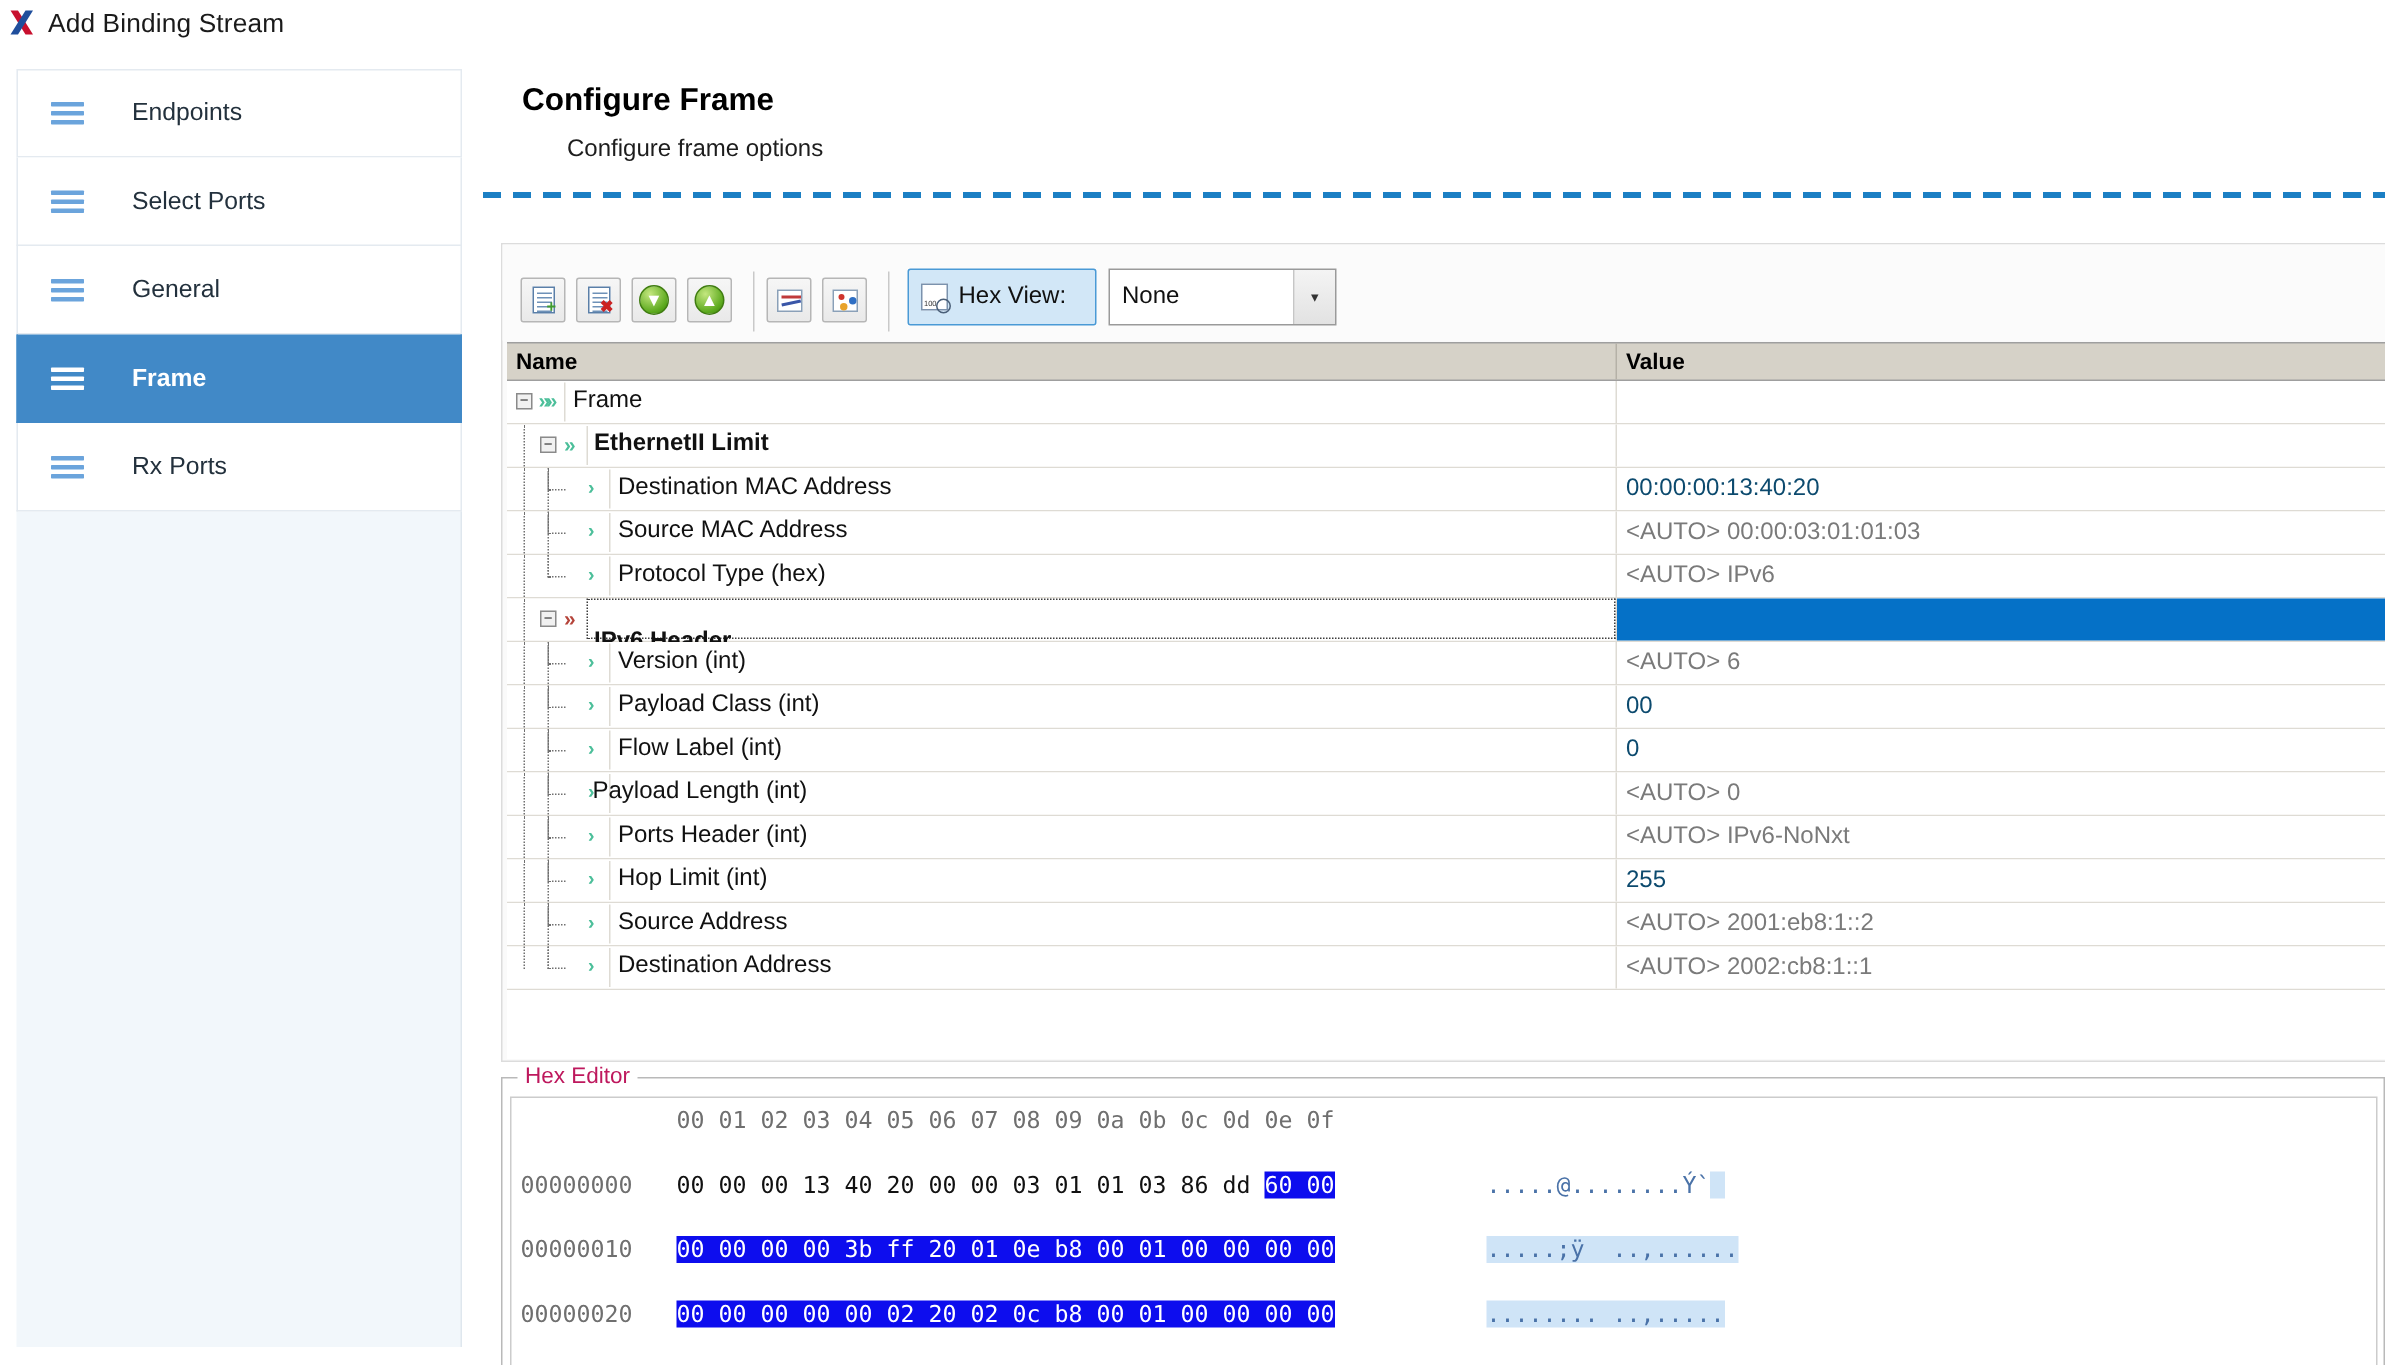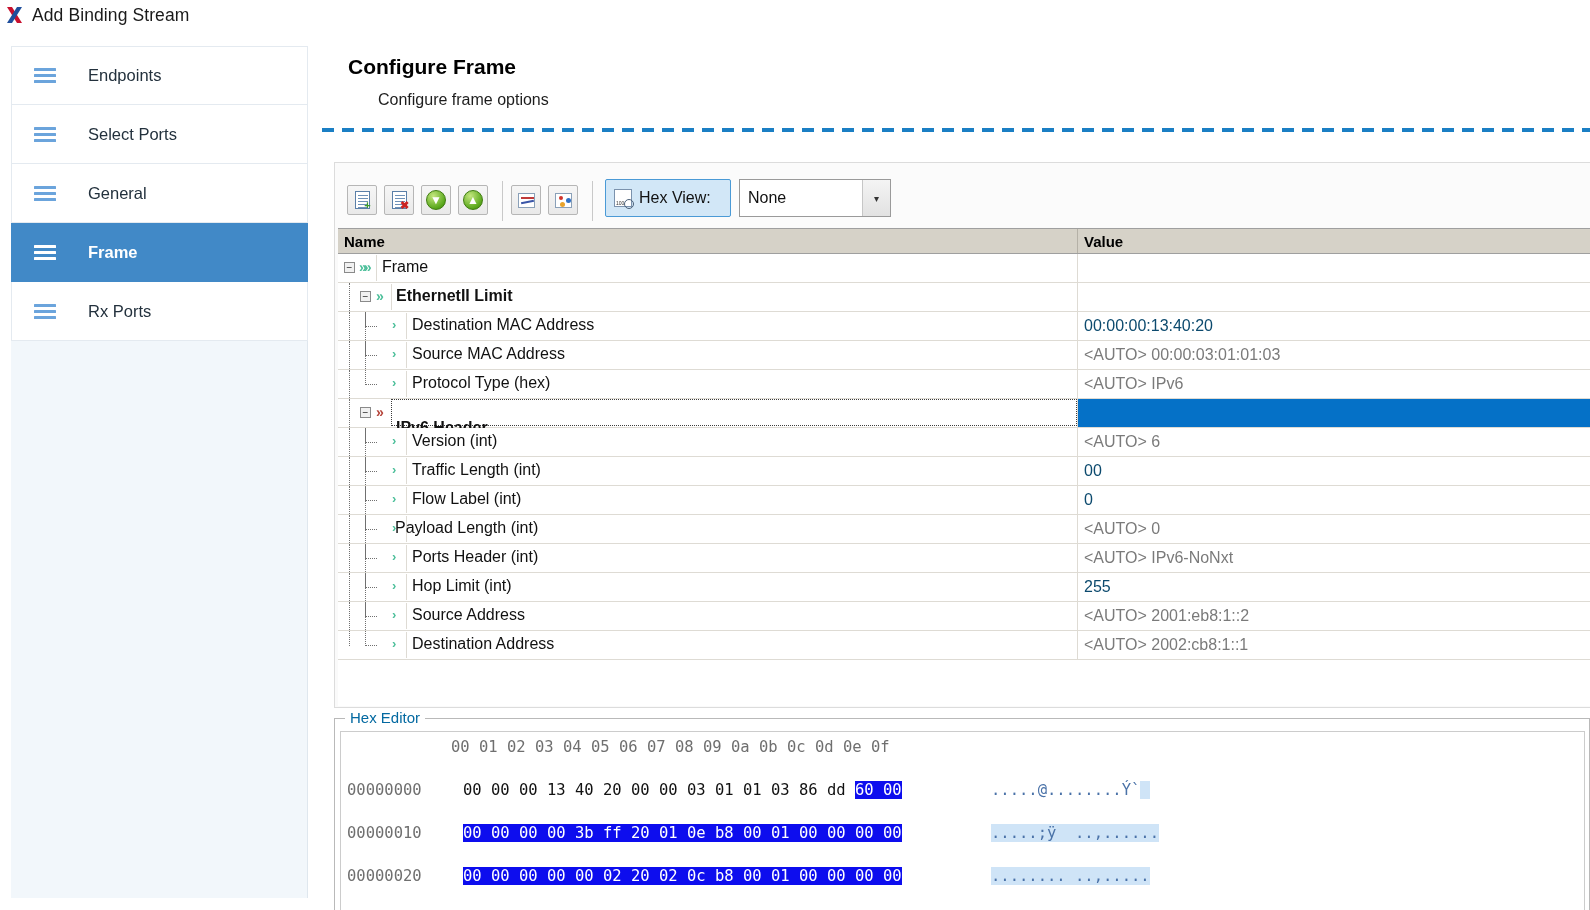--- a/index.html
+++ b/index.html
@@ -156,30 +156,30 @@
   }
   .focusbox { position:absolute; top:0px; height:27px; border:1px dotted #3c3c3c; }
 
   
   .hexgroup {
     position:absolute; left:12px; top:672px; width:1256px; height:226px;
     border:1px solid #b9b9b9; background:#fff;
   }
   .hexgroup-title {
     position:absolute; left:10px; top:-10px; background:#fff; padding:0 5px;
-    font-size:15px; color:#0369a1;
+    font-size:15px; color:#be185d;
   }
   .hexinner {
     position:absolute; left:5px; top:12px; right:4px; bottom:5px;
     border:1px solid #cccccc; background:#fff; overflow:hidden;
   }
   .hexrow { position:relative; height:21.5px; white-space:pre; font-family:"DejaVu Sans Mono", monospace; font-size:15.5px; }
   .hoffsets { position:absolute; left:6px; top:0; color:#6f6f6f; }
   .hcols { position:absolute; left:110px; top:0; color:#6f6f6f; letter-spacing:0px; }
-  .hbytes { position:absolute; left:110px; top:0; color:#111;margin-left:12px; }
+  .hbytes { position:absolute; left:110px; top:0; color:#111; }
   .hascii { position:absolute; left:650px; top:0; color:#4a72a8; }
   .sel-hex { background:#0d0dee; color:#ffffff; }
   .sel-ascii { background:#cfe4f7; }
 </style>
 </head>
 <body>
 
 <div id="app">
 
   <div class="titlebar">
@@ -367,21 +367,21 @@
           </div>
           <div class="cval auto">&lt;AUTO&gt; 6</div>
         </div>
         <div class="row">
           <div class="cname">
             <span class="tg" style="left:11px;"></span>
             <span class="tg" style="left:27px;"></span>
             <span class="elbow" style="left:27px; top:0; width:12px; height:15px;"></span>
             <span class="chev small" style="left:54px; top:5px;">›</span>
             <span class="namebox" style="left:68px; right:0;"></span>
-            <span class="label" style="left:74px; top:4px;">Traffic Length (int)</span>
+            <span class="label" style="left:74px; top:4px;">Payload Class (int)</span>
           </div>
           <div class="cval">00</div>
         </div>
         <div class="row">
           <div class="cname">
             <span class="tg" style="left:11px;"></span>
             <span class="tg" style="left:27px;"></span>
             <span class="elbow" style="left:27px; top:0; width:12px; height:15px;"></span>
             <span class="chev small" style="left:54px; top:5px;">›</span>
             <span class="namebox" style="left:68px; right:0;"></span>

